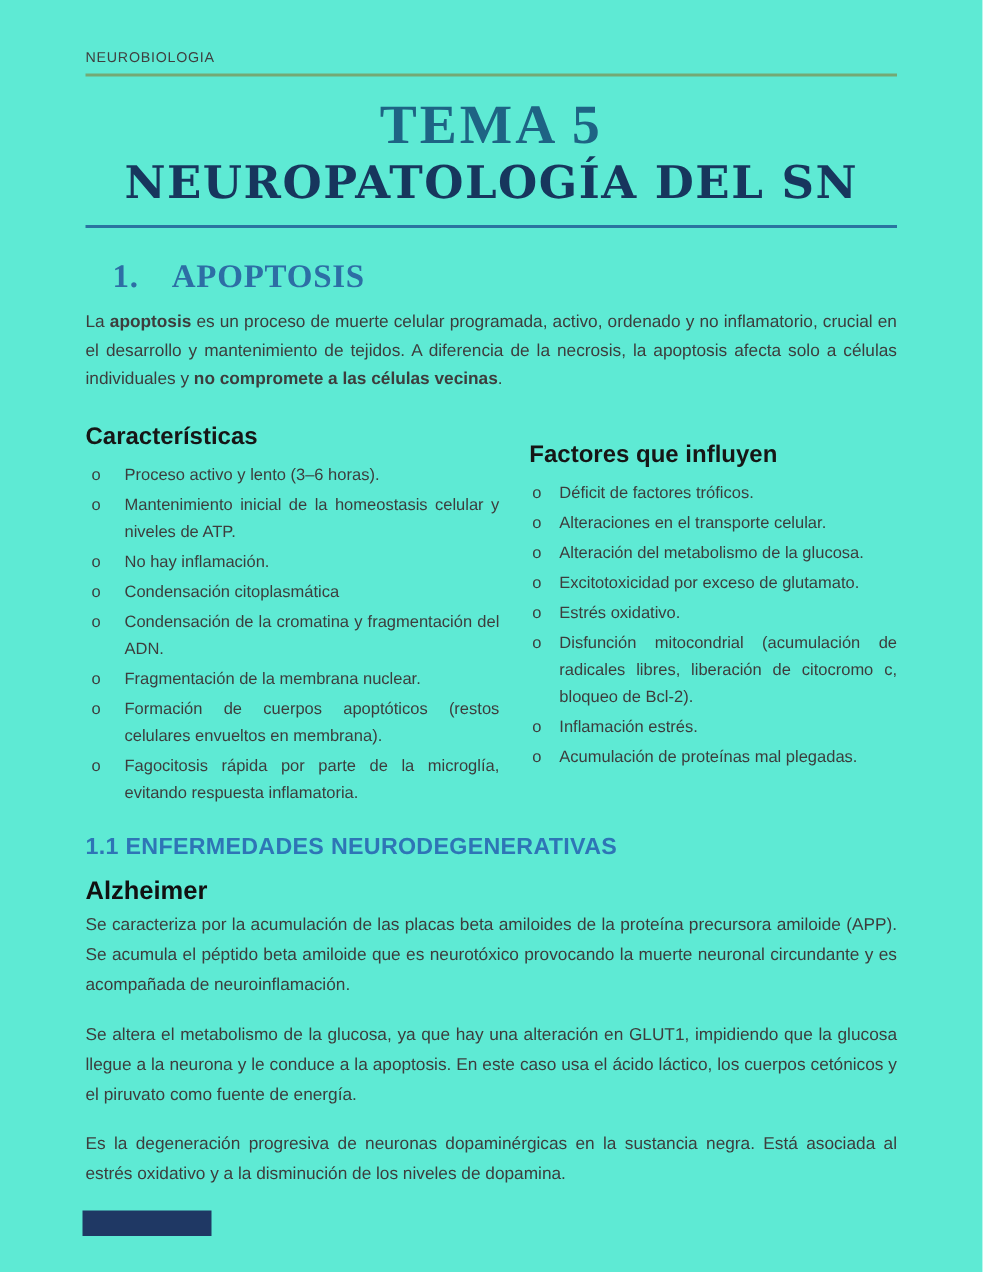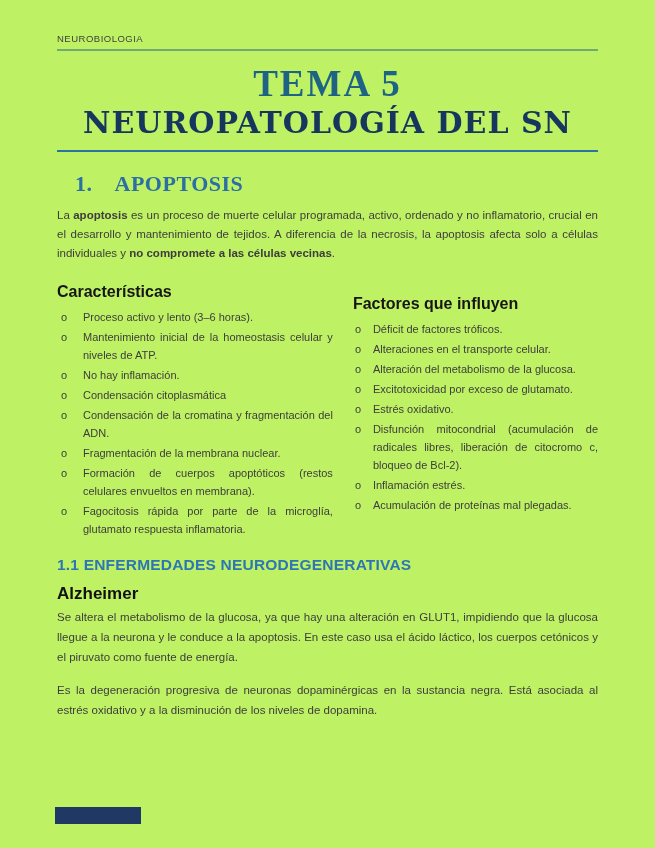--- a/index.html
+++ b/index.html
@@ -1,20 +1,20 @@
 <!DOCTYPE html>
 <html><head>
 <meta charset="utf-8">
 <style>
   html,body { margin:0; padding:0; background:#ffffff; }
   .page {
     position:relative;
     width:655px; height:848px;
     margin:0 auto;
-    background:#bef264;
+    background:#5eead4;
     box-sizing:border-box;
     padding:33px 57px 0 57px;
     font-family:"Liberation Sans", sans-serif;
     color:#3d3d3d;
     overflow:hidden;
   }
   .runhead {
     font-size:9.5px;
     letter-spacing:0.5px;
     color:#3f3f3f;
@@ -138,21 +138,21 @@
           <li><span class="marker">o</span><span>No hay inflamación.</span></li>
 
           <li><span class="marker">o</span><span>Condensación citoplasmática</span></li>
 
           <li><span class="marker">o</span><span>Condensación de la cromatina y fragmentación del ADN.</span></li>
 
           <li><span class="marker">o</span><span>Fragmentación de la membrana nuclear.</span></li>
 
           <li><span class="marker">o</span><span>Formación de cuerpos apoptóticos (restos celulares envueltos en membrana).</span></li>
 
-          <li><span class="marker">o</span><span>Fagocitosis rápida por parte de la microglía, glutamato respuesta inflamatoria.</span></li>
+          <li><span class="marker">o</span><span>Fagocitosis rápida por parte de la microglía, evitando respuesta inflamatoria.</span></li>
         </ul>
     </div>
     <div class="col right">
       <h3 class="colhead">Factores que influyen</h3>
       <ul class="bullets">
 
           <li><span class="marker">o</span><span>Déficit de factores tróficos.</span></li>
 
           <li><span class="marker">o</span><span>Alteraciones en el transporte celular.</span></li>
 
@@ -167,19 +167,20 @@
           <li><span class="marker">o</span><span>Inflamación estrés.</span></li>
 
           <li><span class="marker">o</span><span>Acumulación de proteínas mal plegadas.</span></li>
         </ul>
     </div>
   </div>
 
   <h2 class="subsec">1.1 ENFERMEDADES NEURODEGENERATIVAS</h2>
 
   <h3 class="disease">Alzheimer</h3>
+  <p class="body wide">Se caracteriza por la acumulación de las placas beta amiloides de la proteína precursora amiloide (APP). Se acumula el péptido beta amiloide que es neurotóxico provocando la muerte neuronal circundante y es acompañada de neuroinflamación.</p>
   <p class="body wide">Se altera el metabolismo de la glucosa, ya que hay una alteración en GLUT1, impidiendo que la glucosa llegue a la neurona y le conduce a la apoptosis. En este caso usa el ácido láctico, los cuerpos cetónicos y el piruvato como fuente de energía.</p>
 
   <p class="body wide">Es la degeneración progresiva de neuronas dopaminérgicas en la sustancia negra. Está asociada al estrés oxidativo y a la disminución de los niveles de dopamina.</p>
 
   <div class="footer-bar"></div>
 
 </div>
 
 </body></html>

